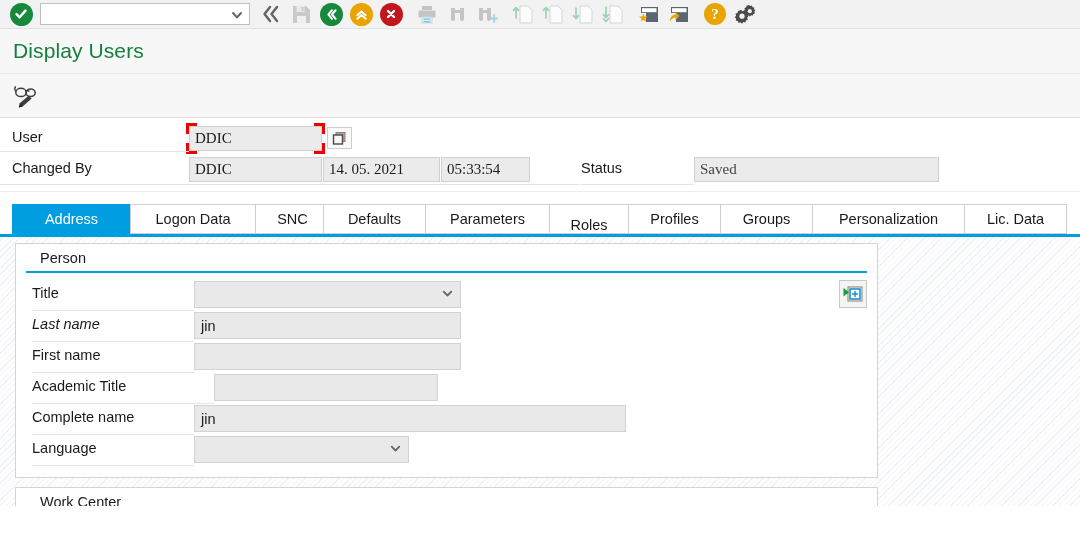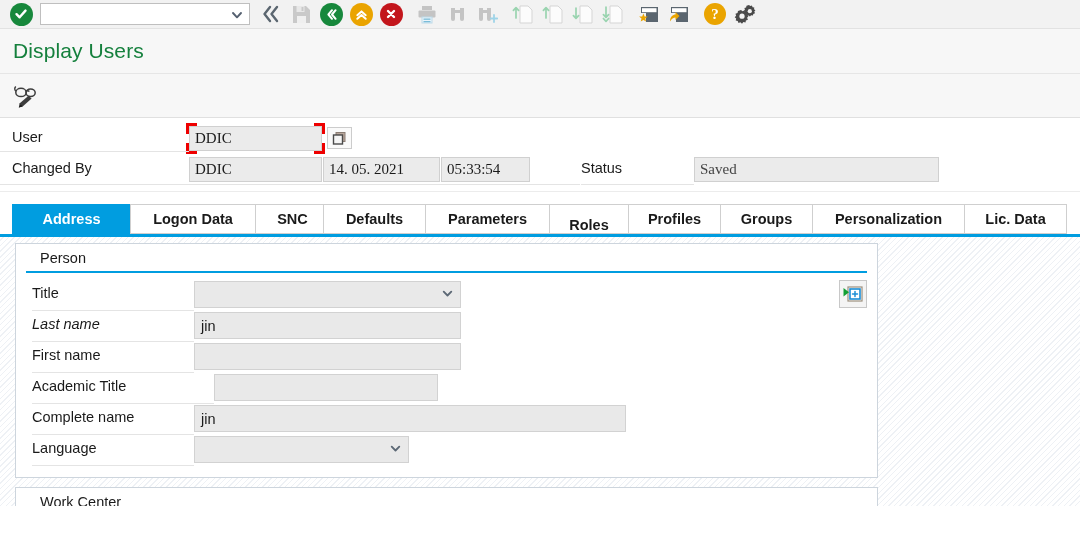--- a/index.html
+++ b/index.html
@@ -126,21 +126,20 @@
     background: #ffffff;
     padding-top: 12px;
     position: relative;
   }
   #tabstrip {
     display: flex;
     align-items: flex-end;
     height: 30px;
     padding-left: 12px;
     position: relative;
-    font-weight: bold;
   }
   .tab {
     height: 30px;
     border: 1px solid #cfcfcf;
     border-right: none;
     background: #ffffff;
     color: #1a1a1a;
     font-size: 14.5px;
     display: flex; align-items: center; justify-content: center;
     padding: 0 13px;

